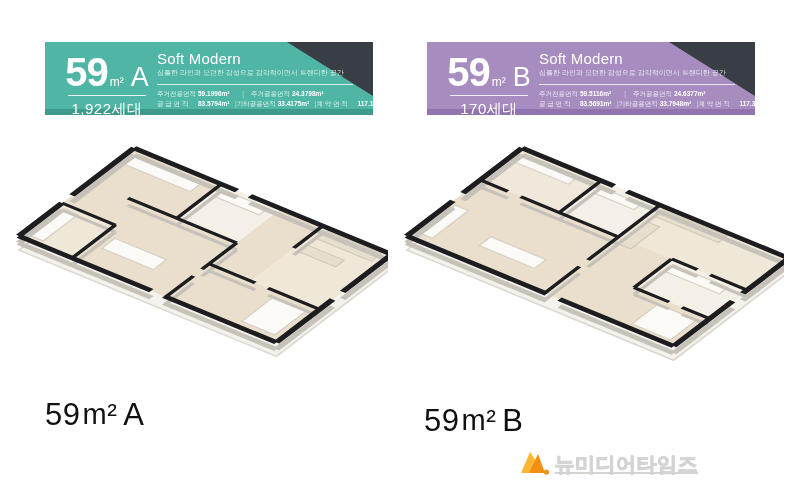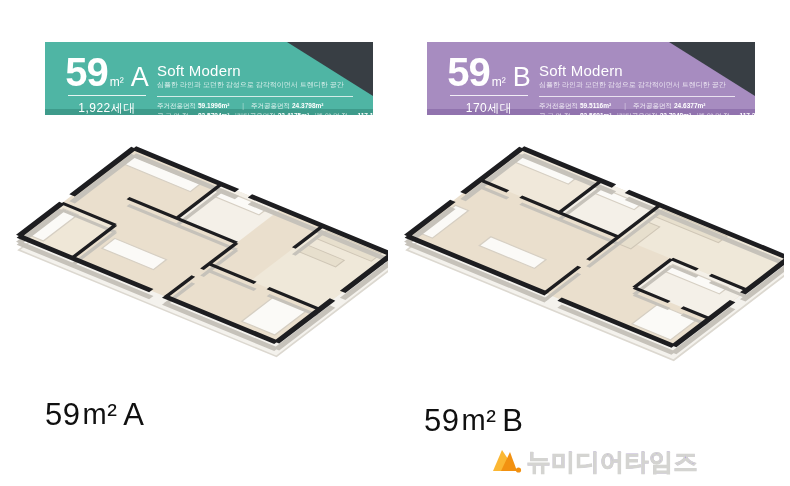--- a/index.html
+++ b/index.html
@@ -19,24 +19,24 @@
   .banner.b .strip{background:#9173AE;}
   .banner .corner{position:absolute;top:0;right:0;width:86px;height:54px;
     clip-path:polygon(100% 0,0 0,100% 100%);background:#383E44;}
 
   .size-block{position:absolute;left:14px;top:8px;width:96px;text-align:center;}
   .size-line{display:flex;justify-content:center;align-items:flex-end;height:42px;}
   .size-number{font-size:40px;line-height:40px;font-weight:600;letter-spacing:-1px;}
   .size-unit{font-size:12px;line-height:12px;margin:0 0 4px 2px;font-weight:400;}
   .size-letter{font-size:27px;line-height:30px;font-weight:300;margin-left:7px;}
   .size-underline{width:78px;margin:3px auto 0;border-top:1px solid rgba(255,255,255,.85);}
-  .household{margin-top:4px;font-size:12px;letter-spacing:.5px;}
+  .household{margin-top:4px;font-size:15px;letter-spacing:.5px;}
 
   .concept-block{position:absolute;left:112px;top:9px;right:8px;}
-  .concept-title{font-size:15px;line-height:16px;font-weight:400;letter-spacing:.2px;margin-top:12px;}
+  .concept-title{font-size:15px;line-height:16px;font-weight:400;letter-spacing:.2px;}
   .concept-subtitle{font-size:7px;line-height:8px;margin-top:2px;opacity:.8;}
   .concept-sep{width:196px;border-bottom:1px solid rgba(255,255,255,.75);margin:7px 0 4px;}
   .spec-row{display:flex;align-items:baseline;white-space:nowrap;font-size:6.5px;line-height:9px;height:10px;}
   .sg{display:flex;}
   .sg .lbl{width:41px;opacity:.85;}
   .sg .val{width:37px;font-weight:700;}
   .spec-div{width:16px;text-align:center;opacity:.55;}
 
   
   .plan{position:absolute;top:122px;}
@@ -52,21 +52,21 @@
 
   
   .caption{position:absolute;color:#101010;display:flex;align-items:flex-start;letter-spacing:.5px;}
   .caption.a{left:45px;top:398px;}
   .caption.b{left:424px;top:404px;}
   .cap-number,.cap-letter{font-size:31px;line-height:34px;font-weight:400;}
   .cap-unit{font-size:29px;line-height:32px;margin:0 6px 0 2px;}
 
   
   .watermark{position:absolute;right:6px;bottom:8px;display:flex;align-items:center;gap:5px;}
-  .wm-text{font-size:24px;font-weight:700;color:#8b5cf6;letter-spacing:.5px;
+  .wm-text{font-size:20px;font-weight:700;color:#8b5cf6;letter-spacing:.5px;text-decoration:underline;
     -webkit-text-stroke:0.9px #d4d4d1;}
 </style>
 </head>
 <body>
 
 <div class="stage">
 
   <div class="banner a">
     <div class="corner"></div>
     <div class="strip"></div>

